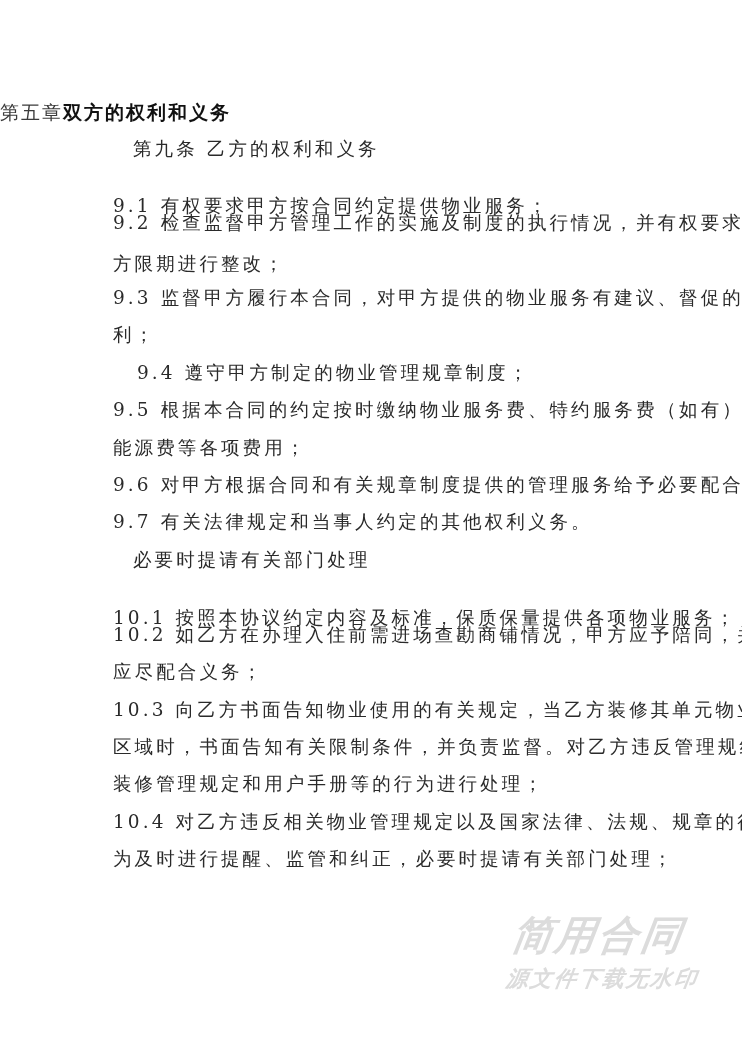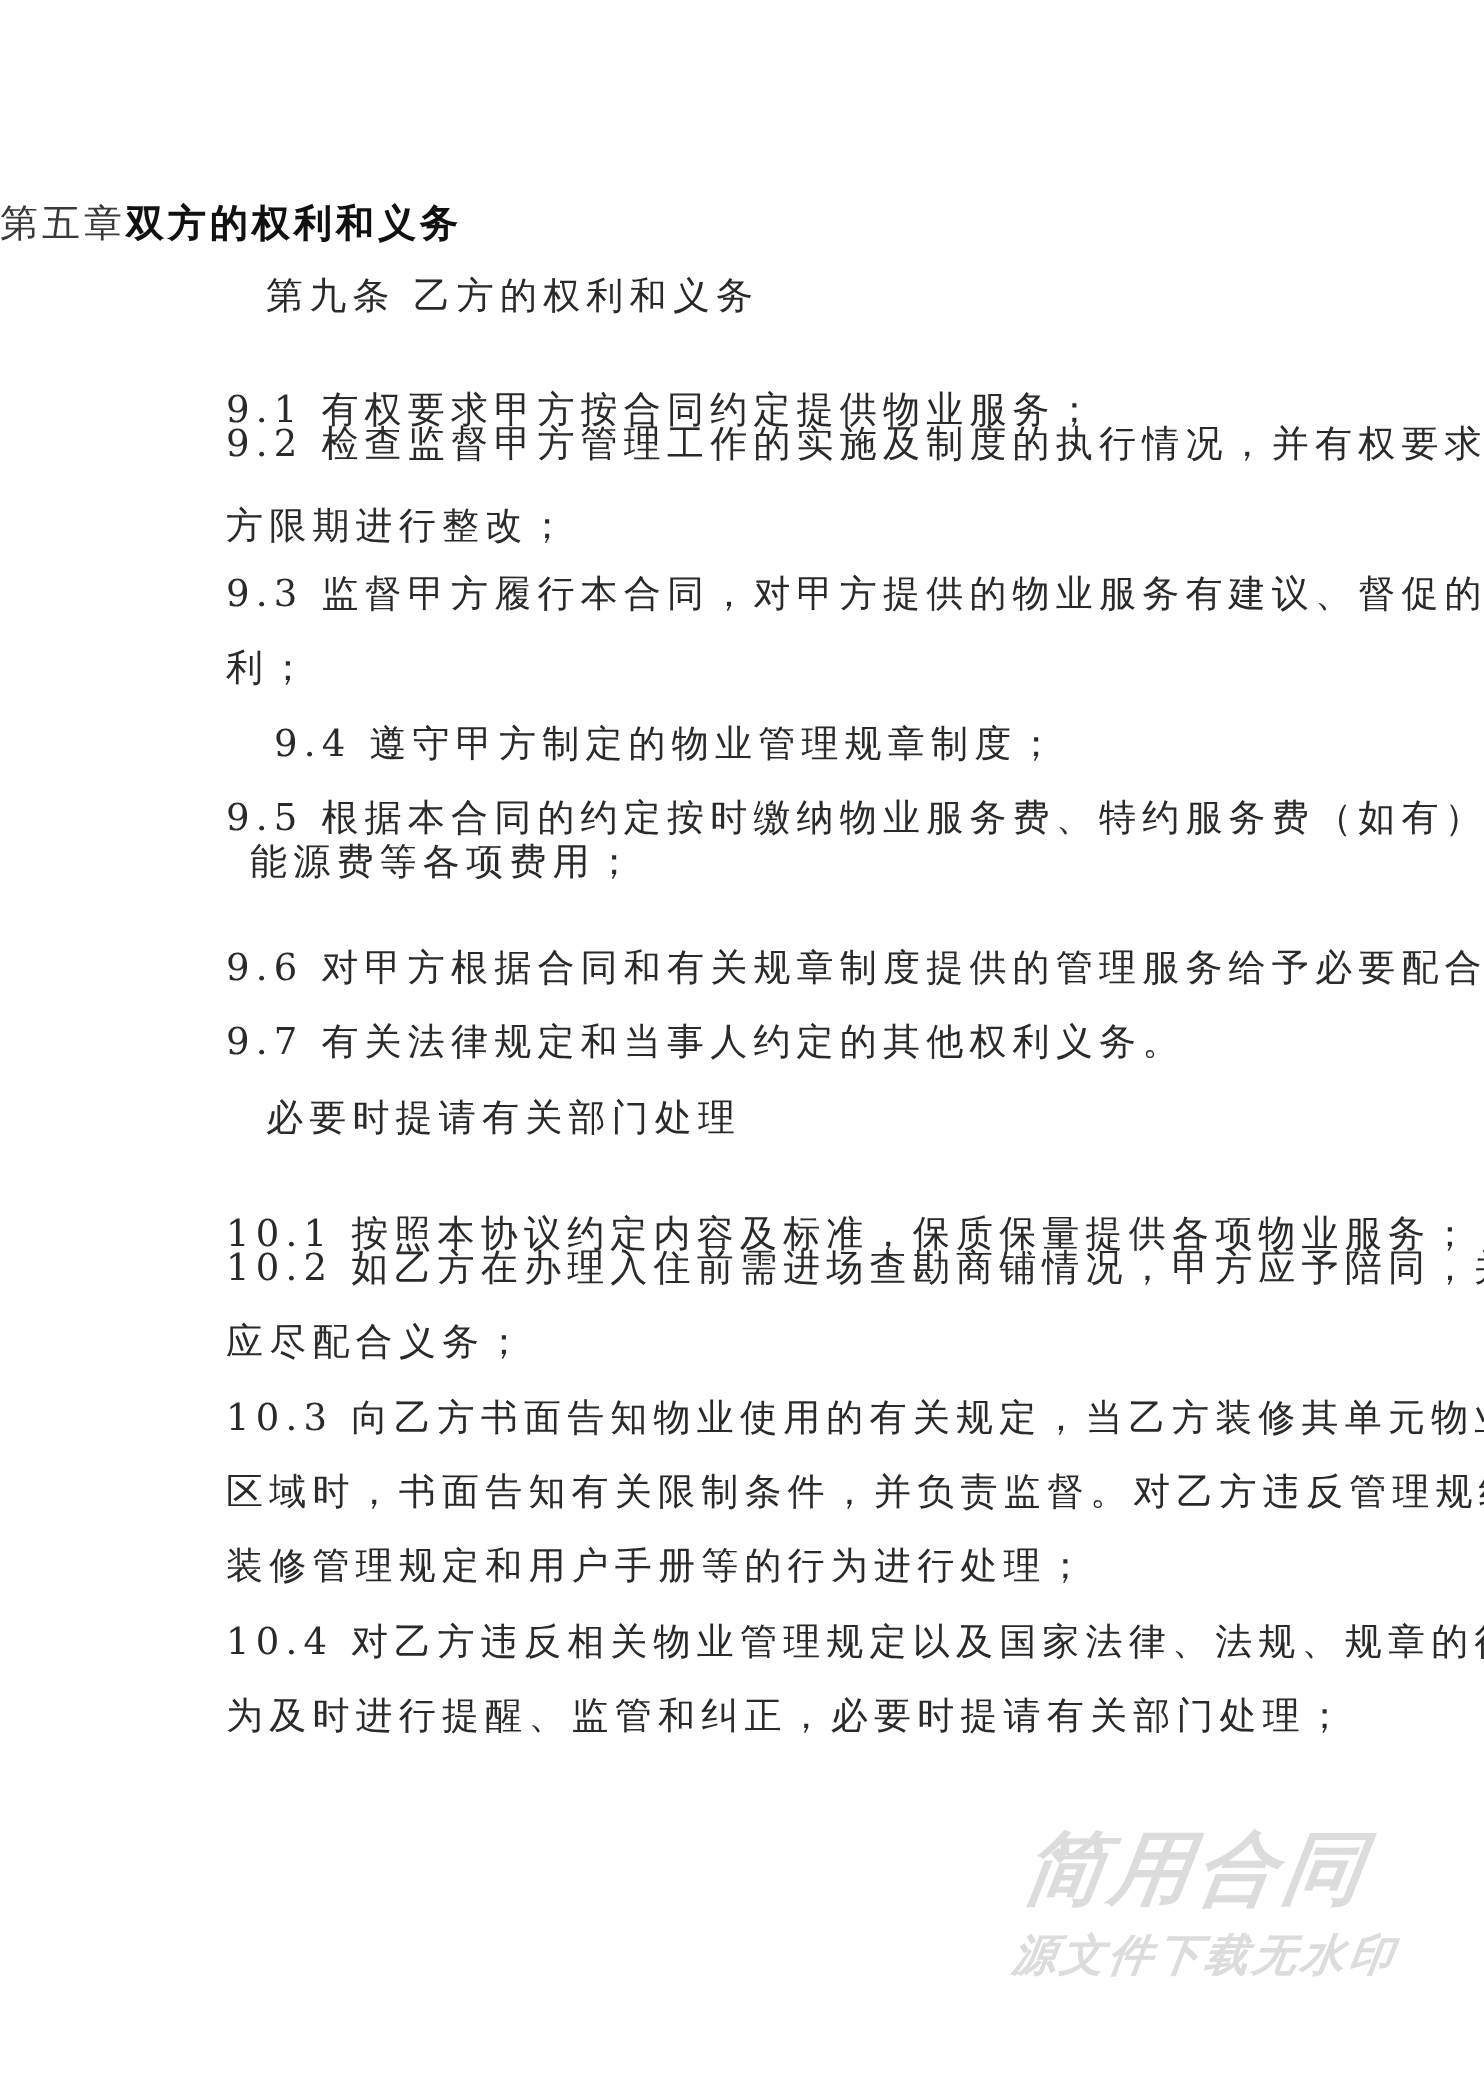--- a/index.html
+++ b/index.html
@@ -38,21 +38,21 @@
 
   <div class="line indent1" style="top:137px;">第九条 乙方的权利和义务</div>
 
   <div class="line" style="top:174px;margin-top:20px;">9.1 有权要求甲方按合同约定提供物业服务；</div>
   <div class="line" style="top:211px;">9.2 检查监督甲方管理工作的实施及制度的执行情况，并有权要求甲</div>
   <div class="line" style="top:252px;text-align:center;">方限期进行整改；</div>
   <div class="line" style="top:286px;">9.3 监督甲方履行本合同，对甲方提供的物业服务有建议、督促的权</div>
   <div class="line" style="top:323px;">利；</div>
   <div class="line indent2" style="top:361px;">9.4 遵守甲方制定的物业管理规章制度；</div>
   <div class="line" style="top:398px;">9.5 根据本合同的约定按时缴纳物业服务费、特约服务费（如有）、</div>
-  <div class="line" style="top:420px;margin-left:12px;">能源费等各项费用；</div>
+  <div class="line" style="top:436px;">能源费等各项费用；</div>
   <div class="line" style="top:473px;">9.6 对甲方根据合同和有关规章制度提供的管理服务给予必要配合；</div>
   <div class="line" style="top:510px;">9.7 有关法律规定和当事人约定的其他权利义务。</div>
 
   <div class="line indent1" style="top:548px;">必要时提请有关部门处理</div>
 
   <div class="line" style="top:585px;margin-top:21px;">10.1 按照本协议约定内容及标准，保质保量提供各项物业服务；</div>
   <div class="line" style="top:623px;">10.2 如乙方在办理入住前需进场查勘商铺情况，甲方应予陪同，并</div>
   <div class="line" style="top:660px;">应尽配合义务；</div>
   <div class="line" style="top:698px;">10.3 向乙方书面告知物业使用的有关规定，当乙方装修其单元物业</div>
   <div class="line" style="top:735px;">区域时，书面告知有关限制条件，并负责监督。对乙方违反管理规约、</div>

